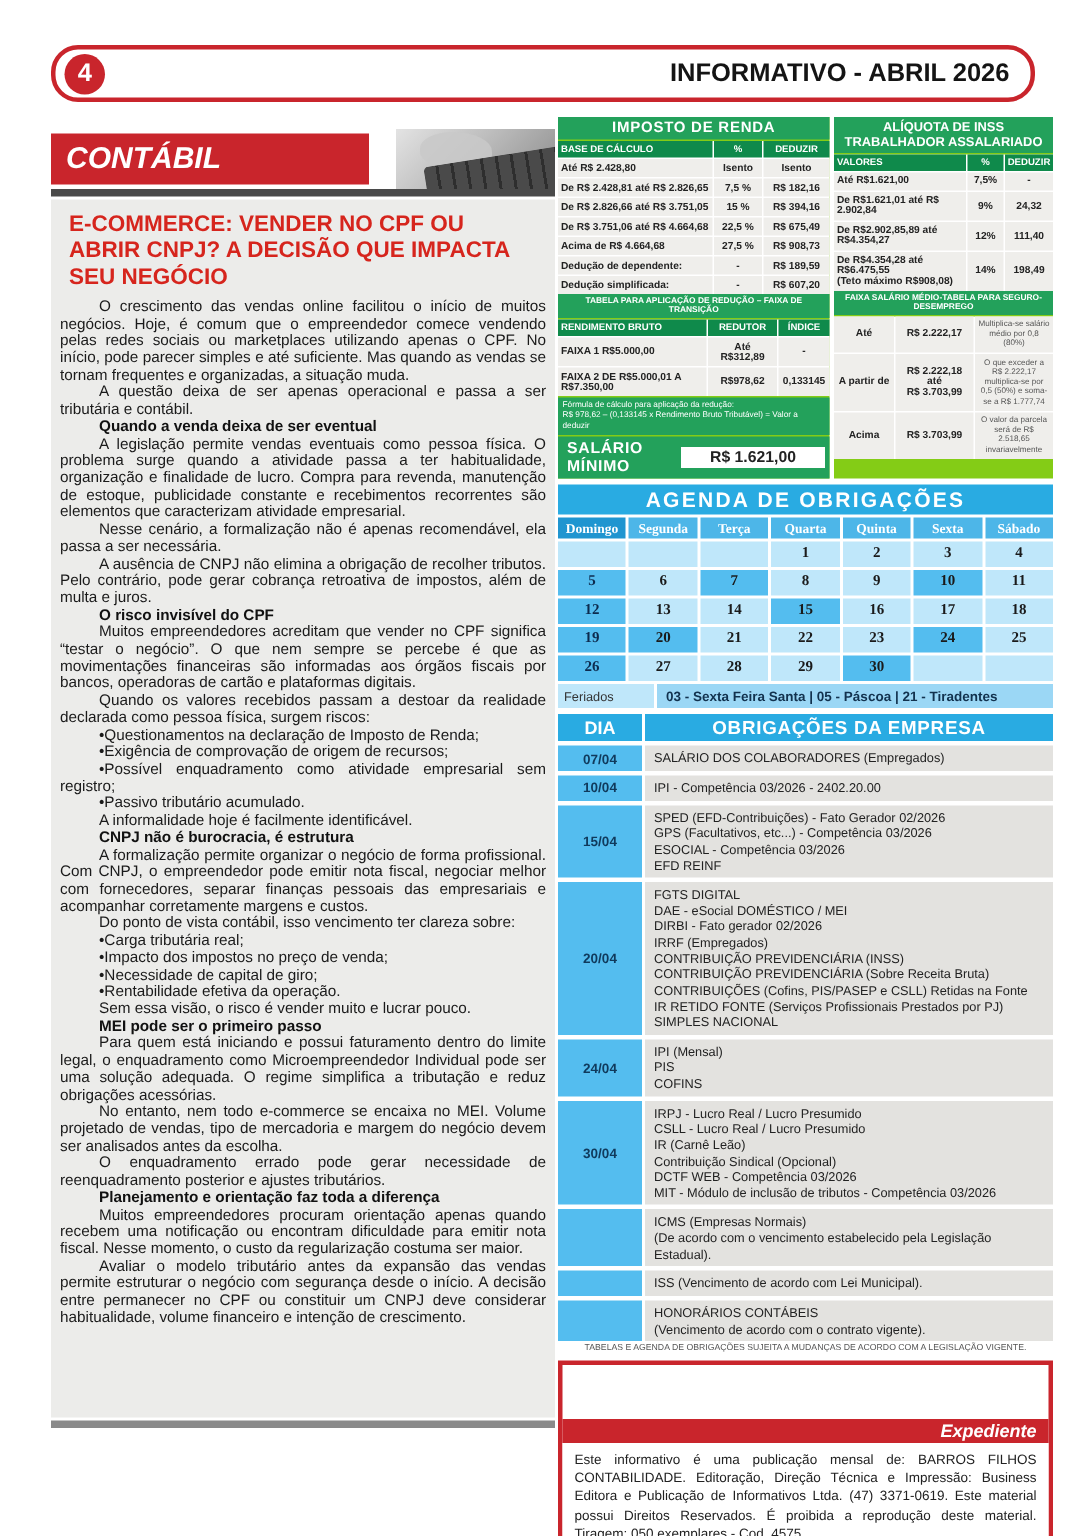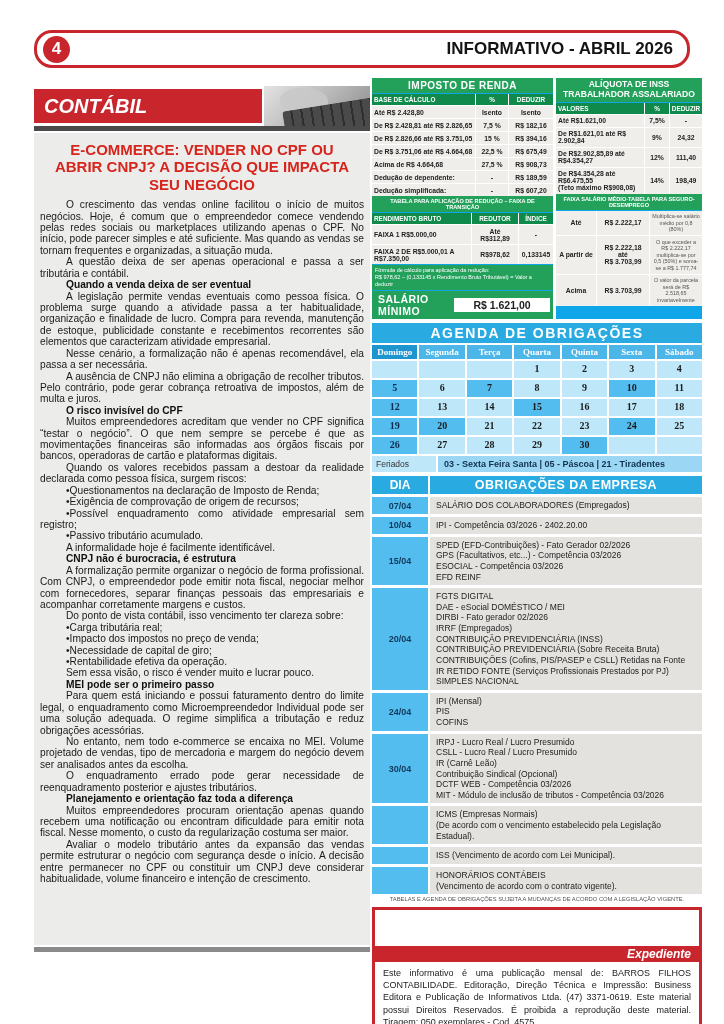--- a/index.html
+++ b/index.html
@@ -9,39 +9,39 @@
   
   .hdr{position:absolute;left:34px;top:30px;width:650px;height:32px;border:3px solid #c9252c;
        border-radius:18px;background:#fff;display:flex;align-items:center;}
   .hdr-num{width:27px;height:27px;border-radius:50%;background:#c9252c;color:#fff;font-weight:bold;
        font-size:17px;display:flex;align-items:center;justify-content:center;margin-left:6px;}
   .hdr-title{margin-left:auto;margin-right:14px;font-weight:bold;font-size:17px;color:#141414;}
 
   
   .leftcol{position:absolute;left:34px;top:86px;width:336px;}
   .contabil-row{position:relative;height:40px;}
-  .contabil{position:absolute;left:0;top:3px;width:228px;height:34px;background:#c9252c;color:#fff;
+  .contabil{position:absolute;left:0;top:3px;width:212px;height:34px;background:#c9252c;color:#fff;
        font-weight:bold;font-style:italic;font-size:20px;display:flex;align-items:center;padding-left:10px;box-sizing:border-box;}
   .photo{position:absolute;right:0;top:0;width:106px;height:40px;background:linear-gradient(135deg,#e3e3e3 0%,#bdbdbd 45%,#8a8a8a 100%);overflow:hidden;}
   .photo .kb{position:absolute;right:-10px;bottom:-8px;width:96px;height:30px;background:#3a3a3a;transform:rotate(-9deg);border-radius:3px;
        background-image:repeating-linear-gradient(90deg,#4a4a4a 0 8px,#2e2e2e 8px 10px);}
   .photo .hand{position:absolute;left:16px;top:2px;width:48px;height:24px;background:#c9c9c9;border-radius:50% 60% 40% 50%;opacity:.85;}
   .divider{height:5px;background:#4a4a4a;}
   .article{background:#ececea;margin-top:2px;height:812px;padding:6px 6px;box-sizing:border-box;overflow:hidden;}
-  .art-title{color:#d6251d;font-weight:bold;font-size:15px;text-align:center;line-height:1.16;margin:2px 6px 6px;}
+  .art-title{color:#d6251d;font-weight:bold;font-size:15px;text-align:left;line-height:1.16;margin:2px 6px 6px;}
   .para,.bullet{margin:0;font-size:10.2px;line-height:1.12;text-align:justify;color:#1a1a1a;text-indent:26px;}
   .head{margin:0;font-size:10.2px;line-height:1.12;font-weight:bold;text-indent:26px;color:#111;}
   .end-bar{height:5px;background:#8a8a8a;margin-top:2px;}
 
   
   .rightcol{position:absolute;left:372px;top:78px;width:330px;display:flex;flex-direction:column;}
 
   
   .toptables{display:flex;gap:3px;}
-  .gtable{background:#0ea5e9;}
+  .gtable{background:#84cc16;}
   .ir{width:181px;}
   .inss{width:146px;}
   .gbar{background:#23a15b;color:#fff;font-weight:bold;text-align:center;}
   .ir-title{font-size:10px;padding:2px 0;letter-spacing:.5px;}
   .inss-title{font-size:8.6px;line-height:1.15;padding:2px 0;}
   .gsub{font-size:5.6px;padding:2px 1px;}
   .ggrid{display:grid;gap:1px;background:#fff;margin-top:1px;}
   .ir-cols{grid-template-columns:1fr 32px 44px;}
   .tr-cols{grid-template-columns:1fr 46px 34px;}
   .inss-cols{grid-template-columns:1fr 24px 32px;}

